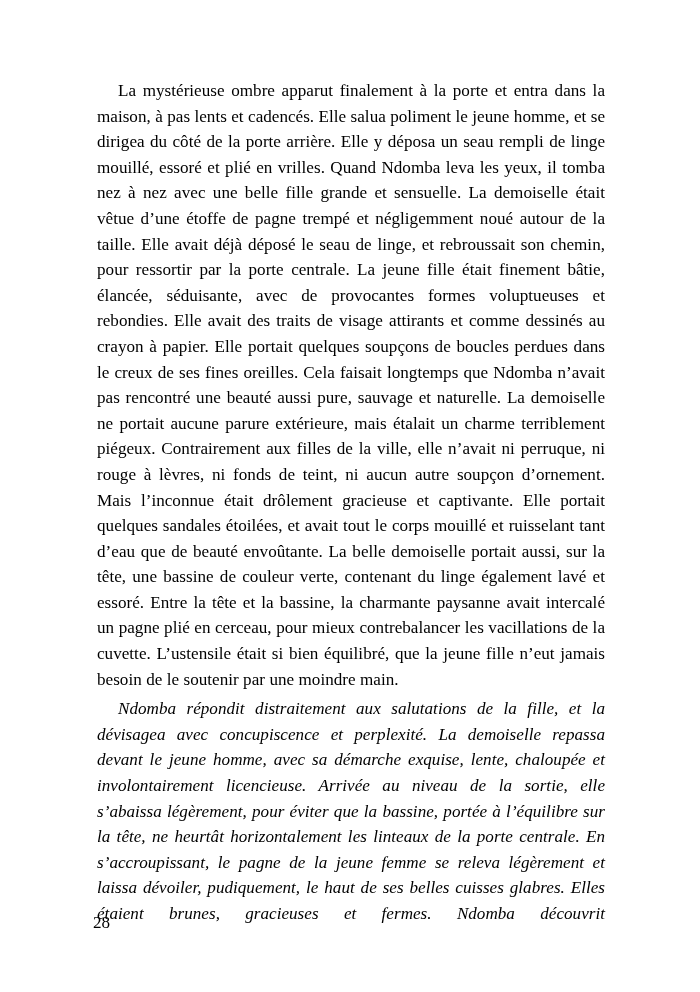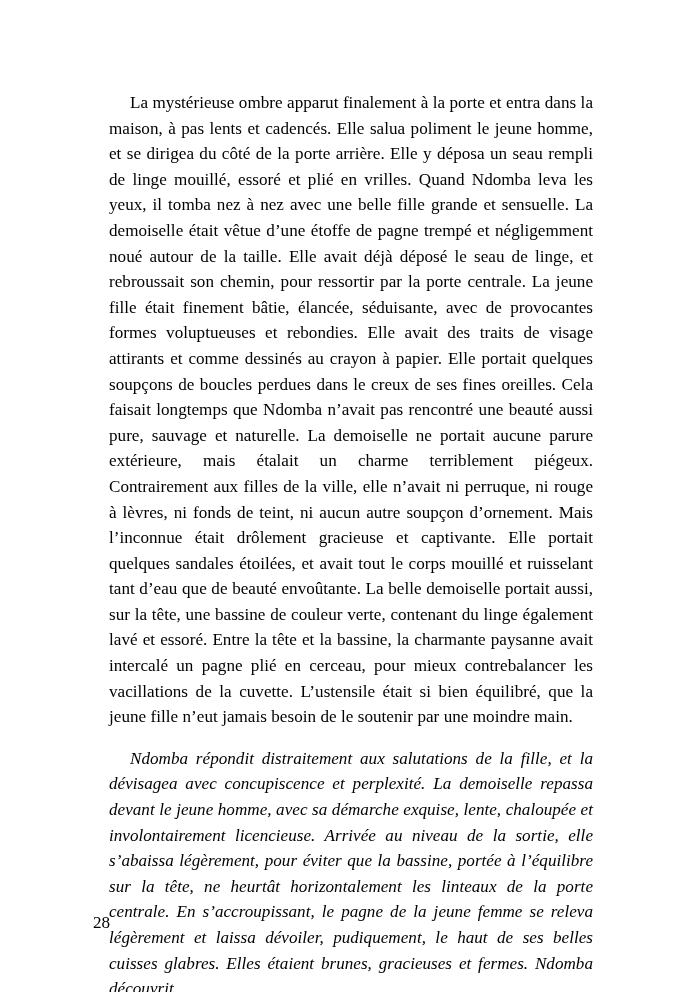--- a/index.html
+++ b/index.html
@@ -18,21 +18,21 @@
     color: #000000;
     -webkit-font-smoothing: antialiased;
   }
   .text-block {
     position: absolute;
     left: 93px;
     top: 74px;
     width: 516px;
   }
   .paragraph {
-    margin: 16px;
+    margin: 4px;
     text-align: justify;
     text-justify: inter-word;
     text-indent: 21px;
     font-size: 17.1px;
     line-height: 25.6px;
     letter-spacing: 0.02px;
     word-spacing: 0.1px;
     hyphens: none;
     -webkit-hyphens: none;
   }

